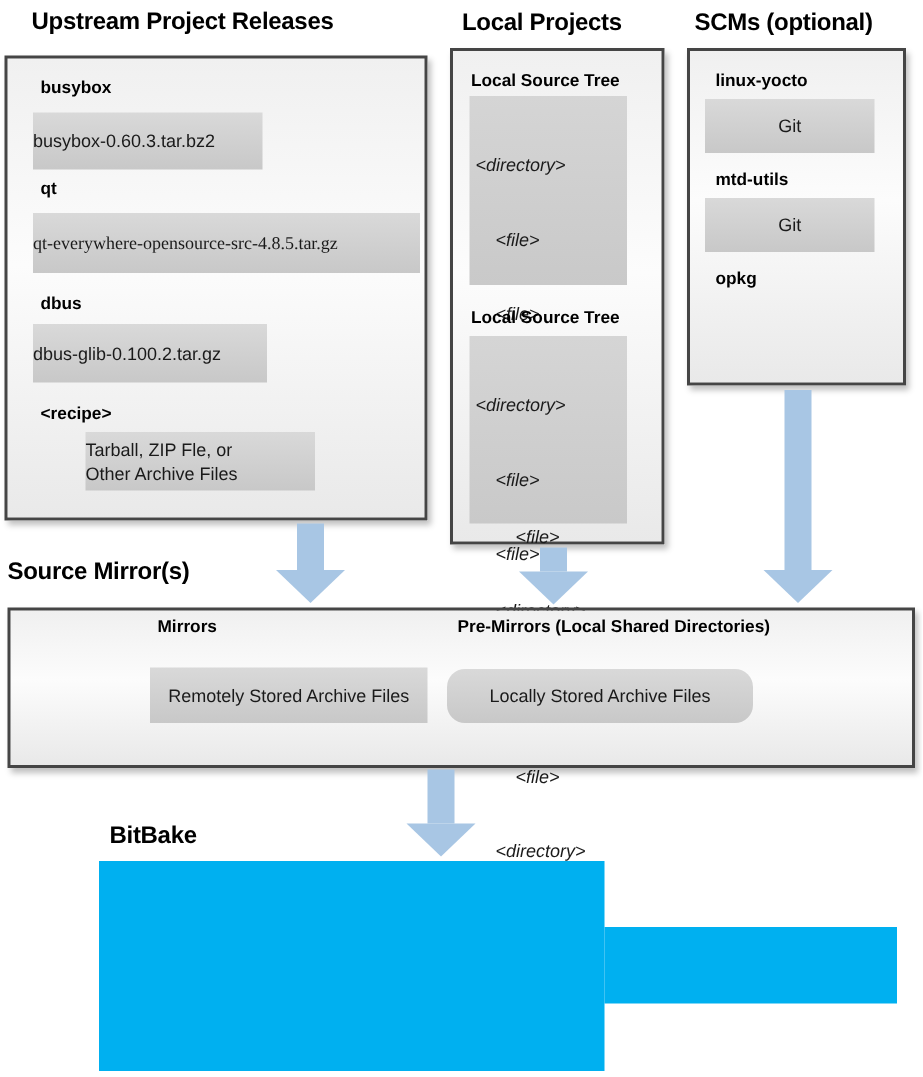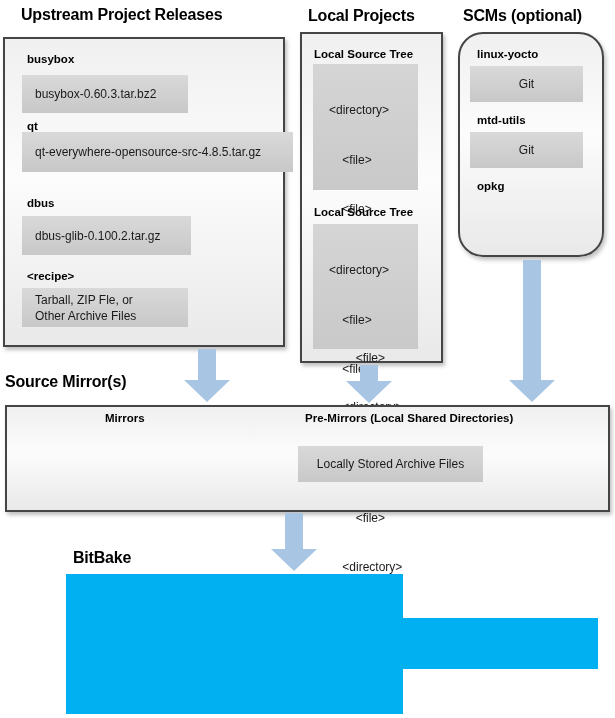--- a/index.html
+++ b/index.html
@@ -17,28 +17,28 @@
     box-shadow:2px 3px 4px rgba(0,0,0,0.25);
   }
   .item-label {
     position:absolute; font-weight:bold; font-size:11.5px; white-space:nowrap;
   }
   .value-box {
     position:absolute;
     background:linear-gradient(180deg, var(--box-gray-light,#d9d9d9), var(--box-gray-dark,#c8c8c8));
     font-size:12px; display:flex; align-items:center; color:#1a1a1a;
   }
-  .value-box.left   { padding-left:13px; }
+  .value-box.left   { }
   .value-box.center { justify-content:center; text-align:right; }
-  .value-box.multiline { white-space:pre-line; line-height:16px; }
+  .value-box.multiline { white-space:pre-line; line-height:16px;margin-left:35px; }
   .tree-box {
     position:absolute;
     background:linear-gradient(180deg,#d5d5d5,#c9c9c9);
     font-size:12px; line-height:16.5px; white-space:pre; color:#1a1a1a;
-    padding:5px 0 0 16px; box-sizing:border-box;
+    padding:5px 0 0 4px; box-sizing:border-box;font-style:italic;
   }
   .arrow-shaft { position:absolute; width:18px; background:var(--arrow-blue,#a8c6e4); }
   .arrow-head  {
     position:absolute; width:0; height:0;
     border-left:23px solid transparent; border-right:23px solid transparent;
     border-top:22px solid var(--arrow-blue,#a8c6e4);
   }
   .bitbake-block { position:absolute; background:var(--bitbake-cyan,#00b0f0); }
   .chevron-shape {
     position:absolute; left:88px; top:595px; width:82px; height:97px;
@@ -58,21 +58,21 @@
 
   <div class="section-title" style="left:21px; top:6px;">Upstream Project Releases</div>
   <div class="section-title" style="left:308px; top:7px;">Local Projects</div>
   <div class="section-title" style="left:463px; top:7px;">SCMs (optional)</div>
 
   <div class="outer-box" style="left:3px; top:37px; width:278px; height:306px;">
     <div class="item-label" style="left:22px; top:14px;">busybox</div>
     <div class="value-box left" style="left:17px; top:36px; width:153px; height:38px;">busybox-0.60.3.tar.bz2</div>
 
     <div class="item-label" style="left:22px; top:81px;">qt</div>
-    <div class="value-box left" style="left:17px; top:93px; width:258px; height:40px;">qt-everywhere-opensource-src-4.8.5.tar.gz</div>
+    <div class="value-box left" style="left:17px; top:103px; width:258px; height:40px;font-family:Liberation Serif, serif;">qt-everywhere-opensource-src-4.8.5.tar.gz</div>
 
     <div class="item-label" style="left:22px; top:158px;">dbus</div>
     <div class="value-box left" style="left:17px; top:177px; width:156px; height:39px;">dbus-glib-0.100.2.tar.gz</div>
 
     <div class="item-label" style="left:22px; top:231px;">&lt;recipe&gt;</div>
     <div class="value-box left multiline" style="left:17px; top:249px; width:153px; height:39px;">Tarball, ZIP Fle, or
 Other Archive Files</div>
   </div>
 
   <div class="outer-box" style="left:300px; top:32px; width:139px; height:327px;">
@@ -92,21 +92,21 @@
       <div>&lt;directory&gt;</div>
       <div>    &lt;file&gt;</div>
       <div>    &lt;file&gt;</div>
       <div>    &lt;directory&gt;</div>
       <div>        &lt;file&gt;</div>
       <div>        &lt;file&gt;</div>
       <div>    &lt;directory&gt;</div>
     </div>
   </div>
 
-  <div class="outer-box" style="left:458px; top:32px; width:142px; height:221px;border-radius:25px;">
+  <div class="outer-box" style="left:458px; top:32px; width:142px; height:221px;">
     <div class="item-label" style="left:17px; top:14px;">linux-yocto</div>
     <div class="value-box center" style="left:10px; top:32px; width:113px; height:36px;">Git</div>
 
     <div class="item-label" style="left:17px; top:80px;">mtd-utils</div>
     <div class="value-box center" style="left:10px; top:98px; width:113px; height:36px;">Git</div>
 
     <div class="item-label" style="left:17px; top:146px;">opkg</div>
   </div>
 
   <div>
@@ -118,23 +118,24 @@
     <div class="arrow-head" style="left:346px; top:381px;"></div>
   </div>
   <div>
     <div class="arrow-shaft" style="left:523px; top:260px; height:120px;"></div>
     <div class="arrow-head" style="left:509px; top:380px;"></div>
   </div>
 
   <div class="section-title" style="left:5px; top:373px;">Source Mirror(s)</div>
   <div class="outer-box" style="left:5px; top:405px; width:601px; height:103px;">
     <div class="item-label" style="left:98px; top:5px;">Mirrors</div>
+    <div class="value-box center" style="left:93px; top:38px; width:185px; height:37px;">Remotely Stored Archive Files</div>
 
     <div class="item-label" style="left:298px; top:5px;">Pre-Mirrors (Local Shared Directories)</div>
-    <div class="value-box center" style="left:291px; top:39px; width:185px; height:36px;">Locally Stored Archive Files</div>
+    <div class="value-box center" style="left:291px; top:39px; width:204px; height:36px;border-radius:12px;">Locally Stored Archive Files</div>
   </div>
 
   <div>
     <div class="arrow-shaft" style="left:285px; top:513px; height:36px;"></div>
     <div class="arrow-head" style="left:271px; top:549px;"></div>
   </div>
 
   <div class="section-title" style="left:73px; top:549px;">BitBake</div>
   <div class="bitbake-block" style="left:66px; top:574px; width:337px; height:140px;"></div>
   <div class="bitbake-block" style="left:403px; top:618px; width:195px; height:51px;"></div>

